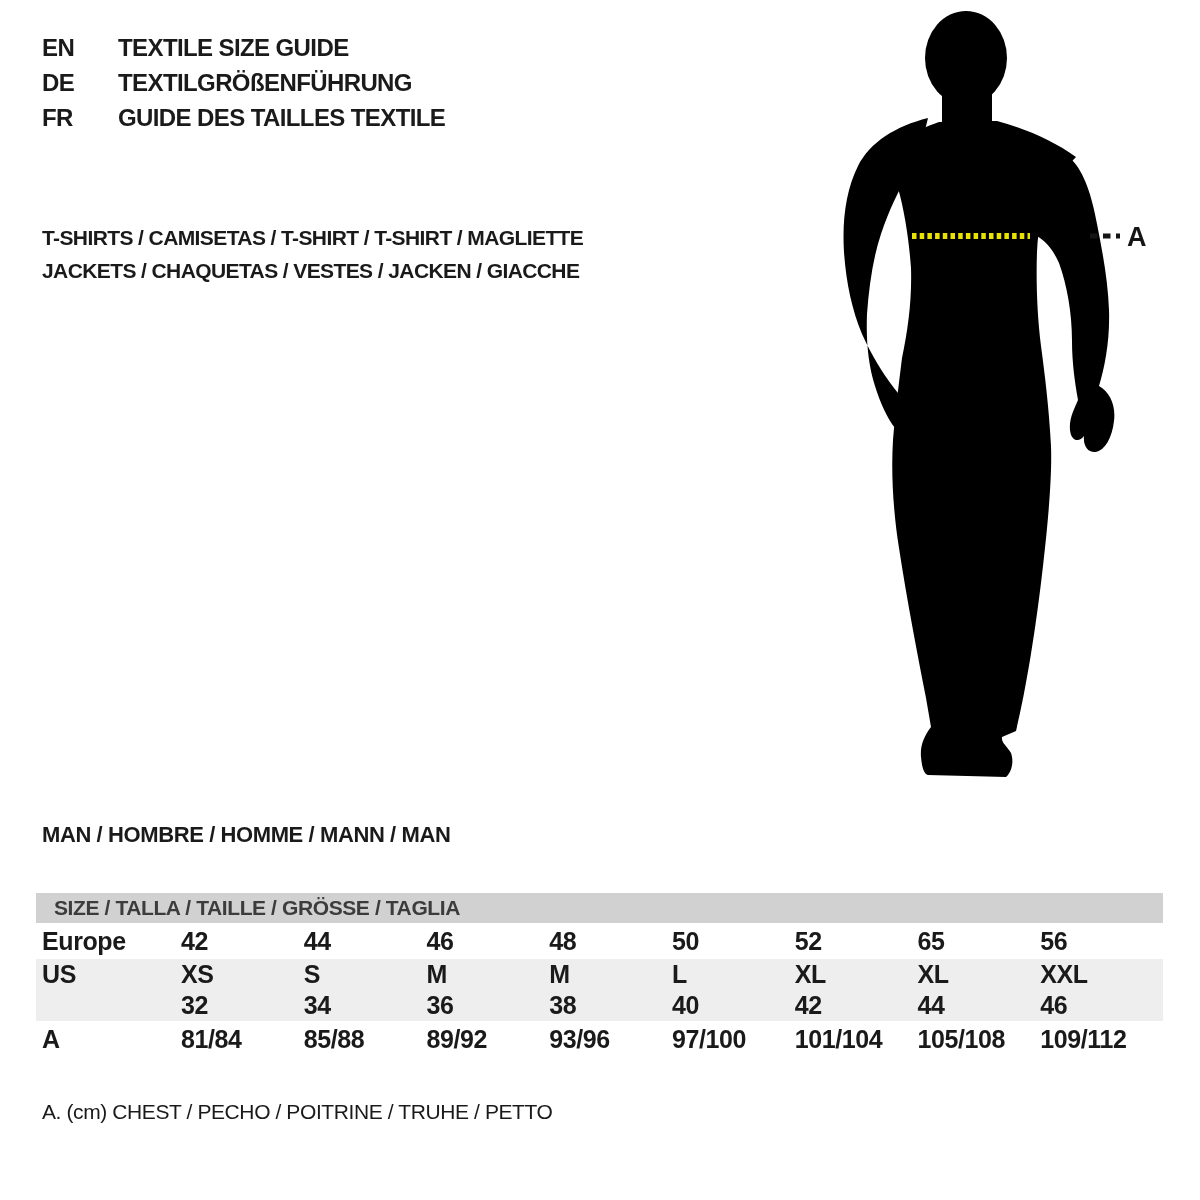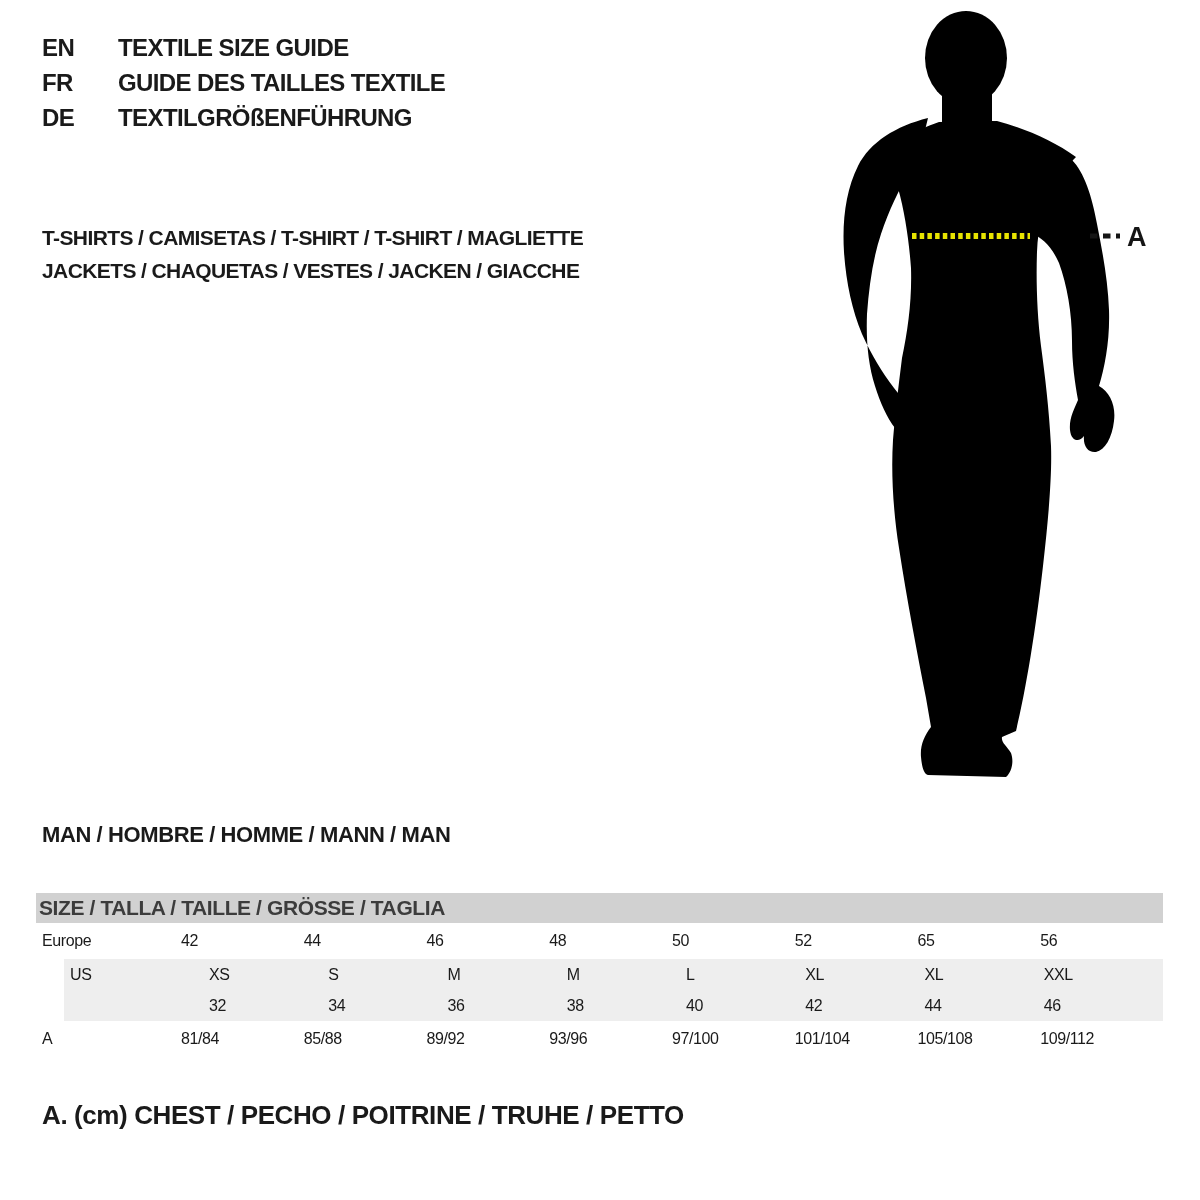--- a/index.html
+++ b/index.html
@@ -14,49 +14,49 @@
   
   .product-block{position:absolute;left:42px;top:221px;font-size:21px;font-weight:bold;line-height:33px;letter-spacing:-0.6px;}
   
   .figure-wrap{position:absolute;left:820px;top:0;width:380px;height:800px;}
   .figure-wrap svg{display:block;width:100%;height:100%;}
   
   .section-title{position:absolute;left:42px;top:822px;font-size:22px;font-weight:bold;letter-spacing:-0.4px;}
   
   .size-table{position:absolute;left:36px;top:893px;width:1127px;}
   .table-header{height:30px;line-height:30px;background:#d1d1d1;color:#3c3c3c;
-    font-size:21px;font-weight:bold;padding-left:3px;letter-spacing:-0.4px;margin-bottom:2px;}
+    font-size:21px;font-weight:bold;padding-left:18px;letter-spacing:-0.4px;margin-bottom:2px;}
   .trow{display:grid;grid-template-columns:145px repeat(8,1fr);align-items:center;
-    font-size:16px;font-weight:normal;letter-spacing:-0.4px;}
+    font-size:25px;font-weight:bold;letter-spacing:-0.4px;}
   .trow .tlabel{padding-left:6px;text-align:left;}
   .trow .tval{text-align:left;}
   .h32{height:32px;}
   .h31{height:31px;}
-  .shaded{background:#eeeeee;margin-left:28px;}
+  .shaded{background:#eeeeee;}
   .mb2{margin-bottom:2px;}
   
-  .footnote{position:absolute;left:42px;top:1100px;font-size:26px;font-weight:bold;letter-spacing:-0.4px;}
+  .footnote{position:absolute;left:42px;top:1100px;font-size:21px;font-weight:normal;letter-spacing:-0.4px;}
 </style>
 </head>
 <body>
 
 <div class="canvas">
 
   <div class="lang-block">
     <div class="lang-row">
       <span class="lang-code">EN</span>
       <span class="lang-label">TEXTILE SIZE GUIDE</span>
     </div>
     <div class="lang-row">
+      <span class="lang-code">DE</span>
+      <span class="lang-label">TEXTILGRÖßENFÜHRUNG</span>
+    </div>
+    <div class="lang-row">
       <span class="lang-code">FR</span>
       <span class="lang-label">GUIDE DES TAILLES TEXTILE</span>
-    </div>
-    <div class="lang-row">
-      <span class="lang-code">DE</span>
-      <span class="lang-label">TEXTILGRÖßENFÜHRUNG</span>
     </div>
   </div>
 
   <div class="product-block">
     <div>T-SHIRTS / CAMISETAS / T-SHIRT / T-SHIRT / MAGLIETTE</div>
     <div>JACKETS / CHAQUETAS / VESTES / JACKEN / GIACCHE</div>
   </div>
 
   <div class="figure-wrap">
     <svg viewBox="0 0 380 800" xmlns="http://www.w3.org/2000/svg">

